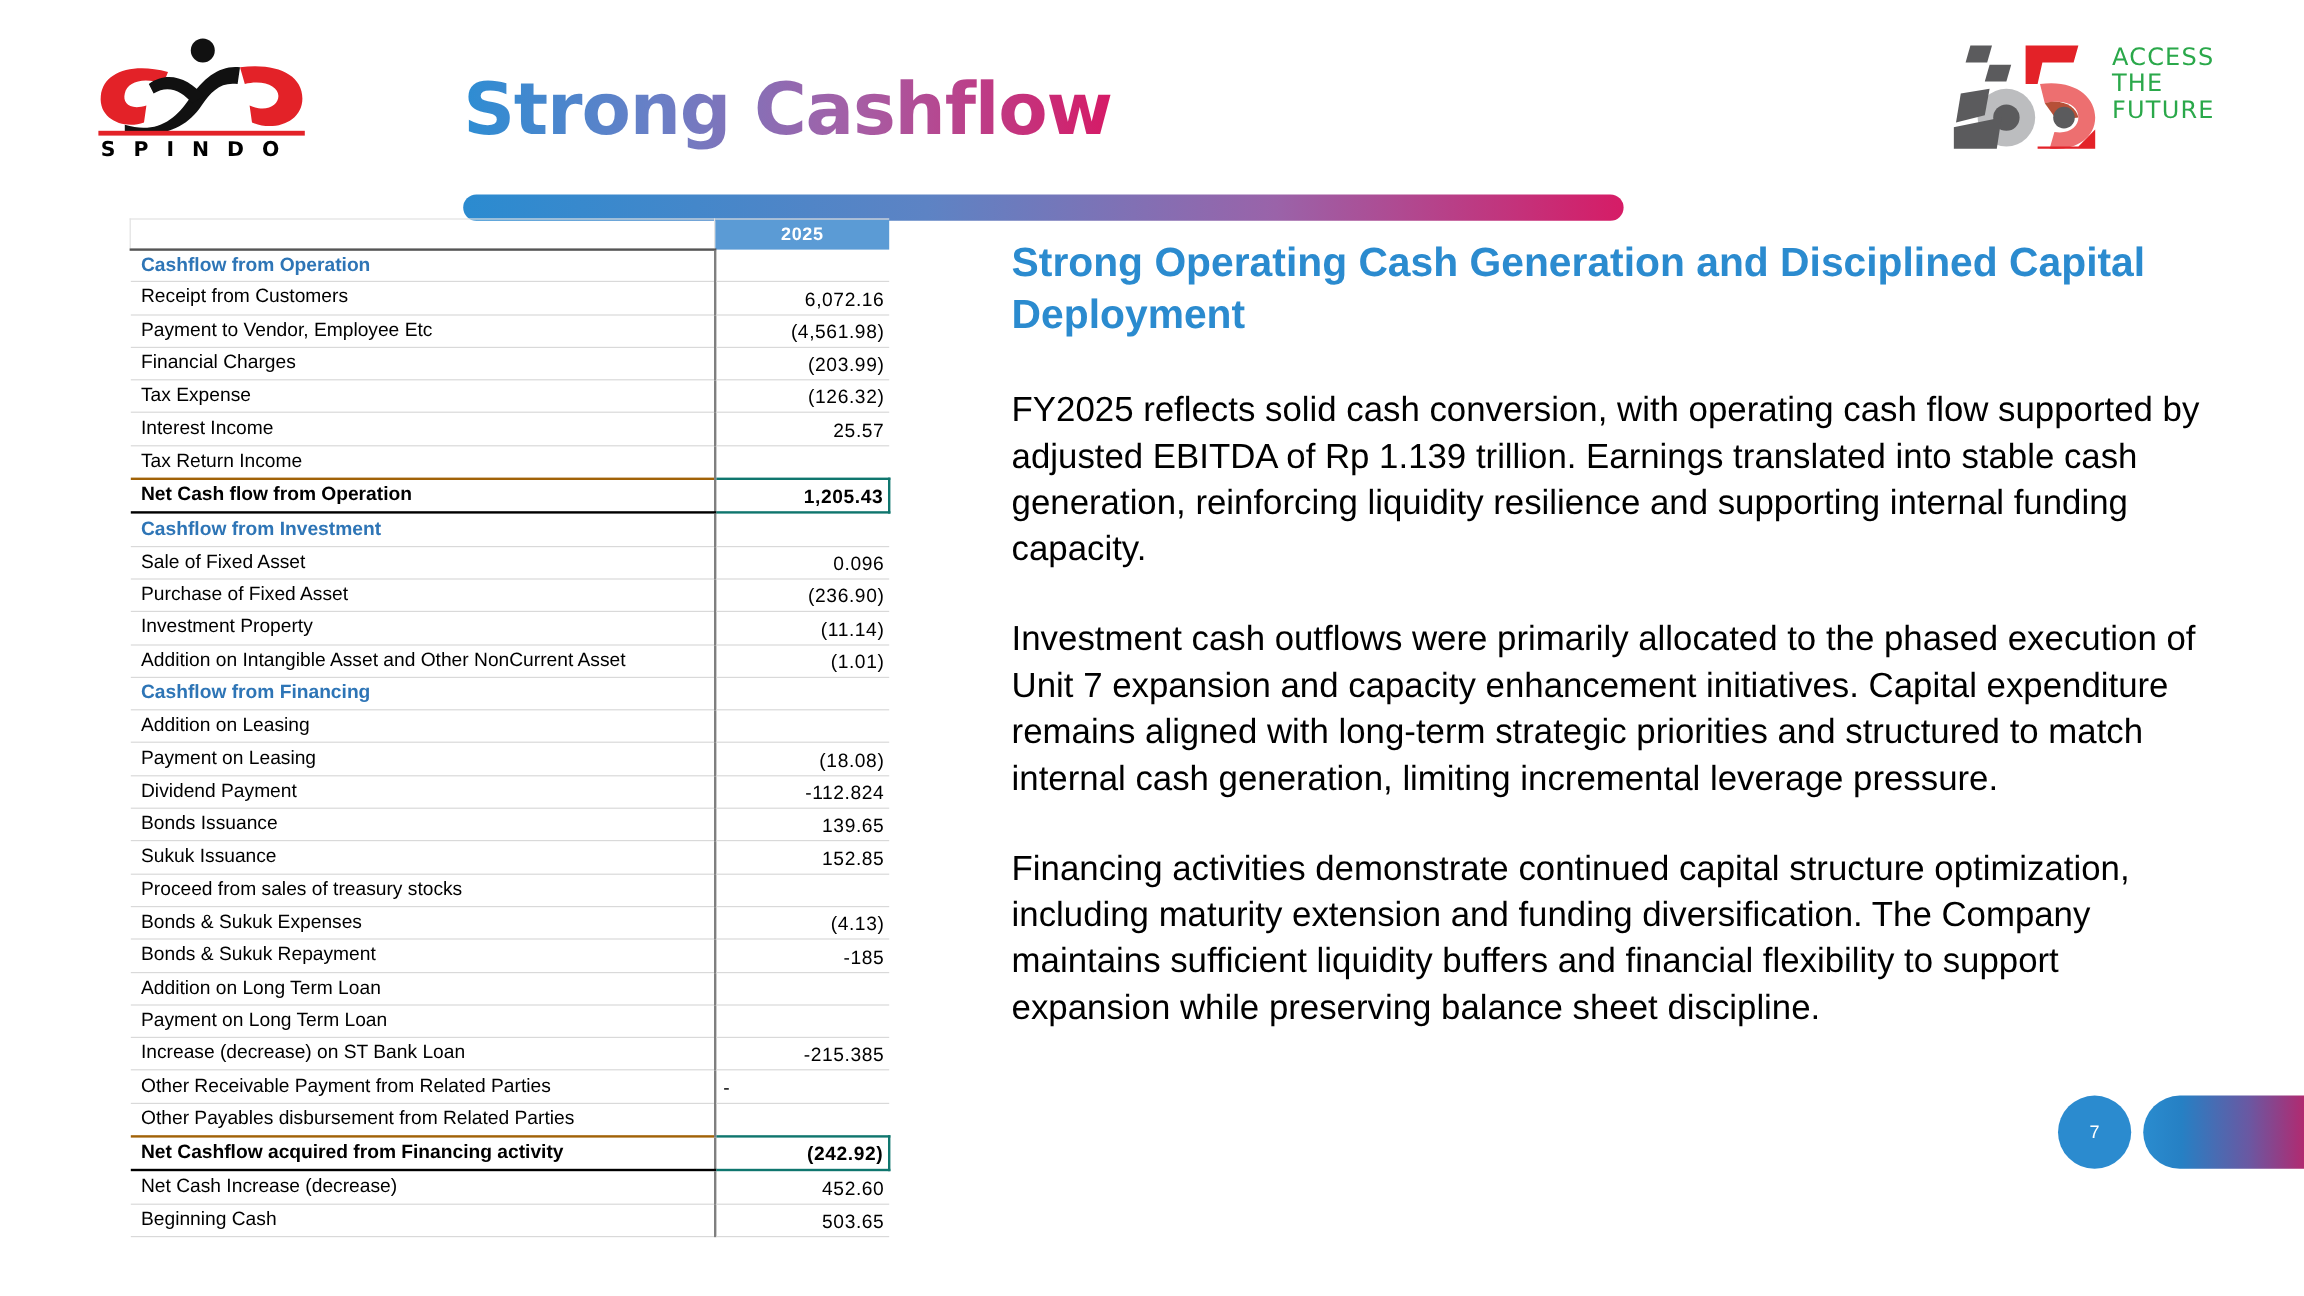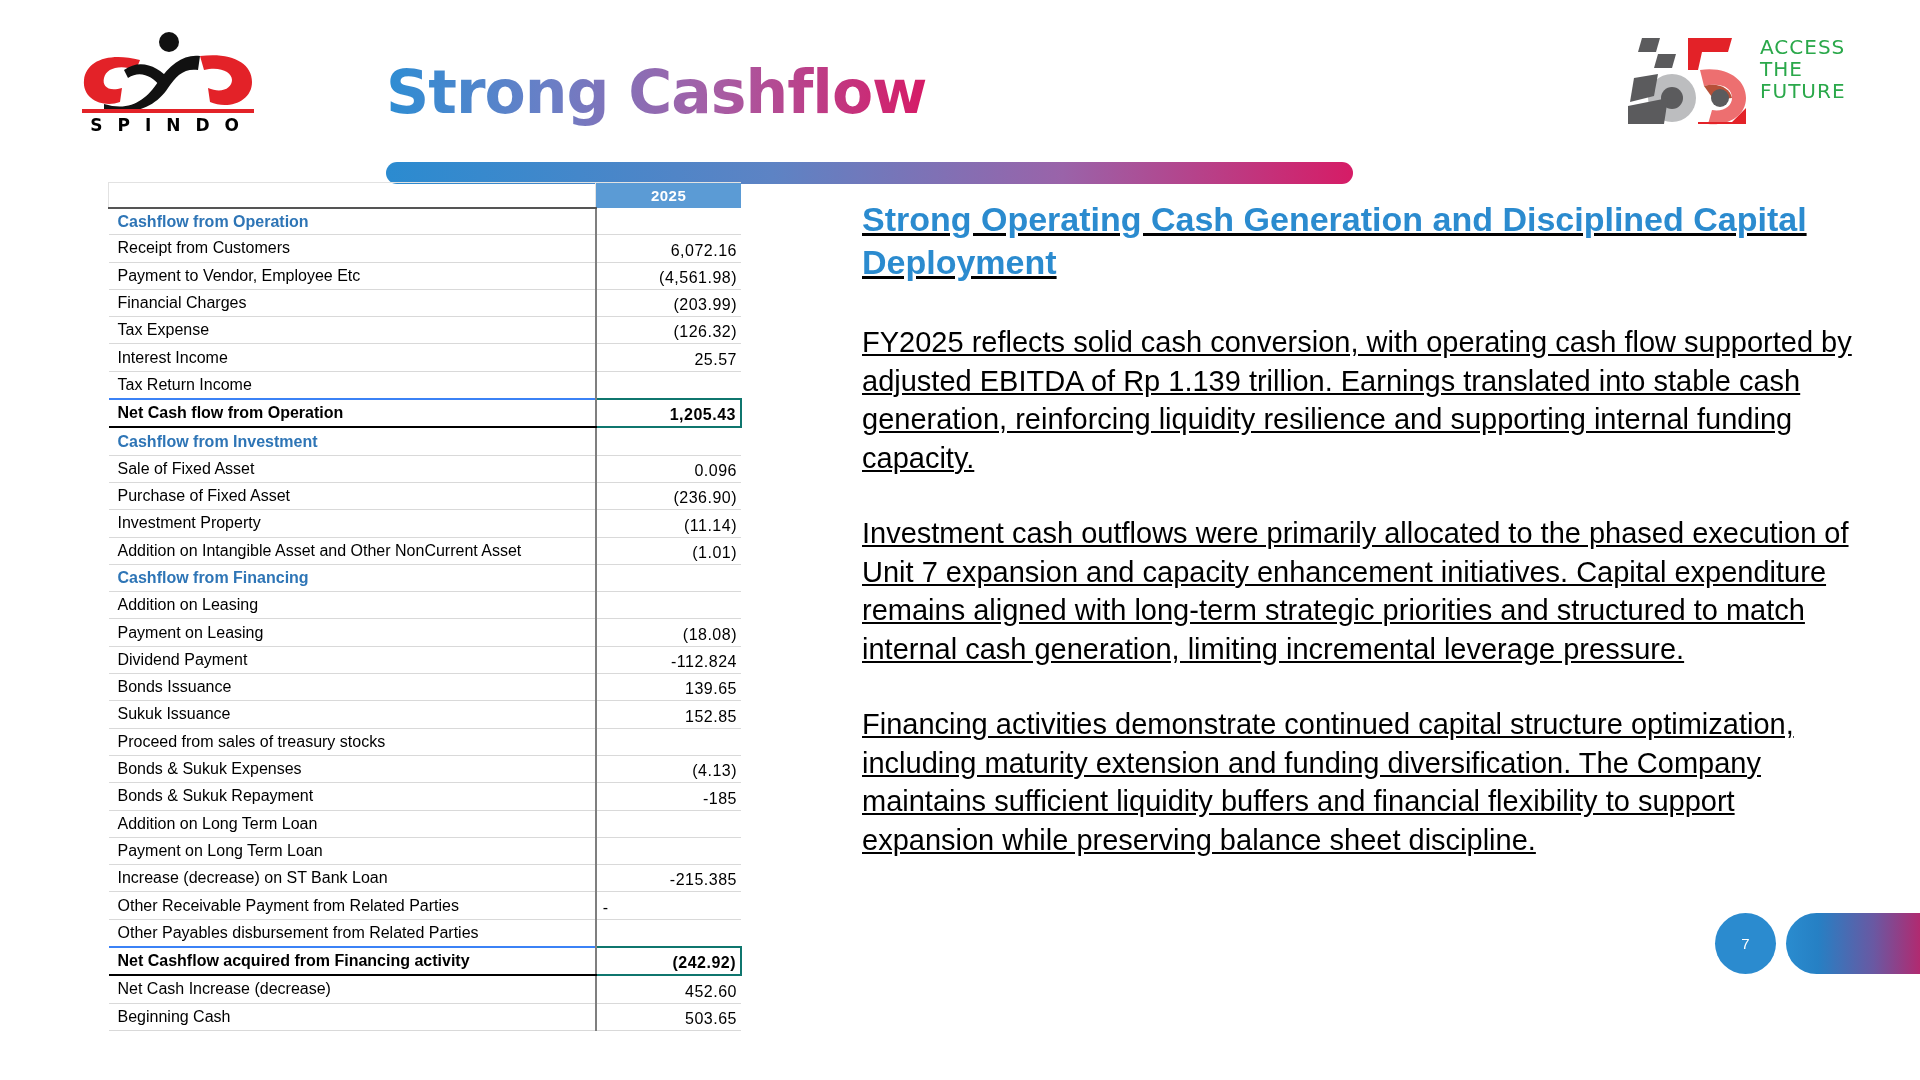--- a/index.html
+++ b/index.html
@@ -1,20 +1,20 @@
 <!DOCTYPE html>
 <html><head>
 <meta charset="utf-8">
 <style>
   html, body { margin:0; padding:0; }
   body { width:1920px; height:1080px; background:#ffffff; position:relative; overflow:hidden; font-family:"Liberation Sans", sans-serif; color:#000; }
 
   
   .logo-spindo { position:absolute; left:80px; top:30px; width:176px; height:106px; }
-  .logo-spindo-text { position:absolute; left:84px; top:115px; width:170px; font-family:"DejaVu Sans", sans-serif; font-weight:bold; font-size:17px; letter-spacing:15px; color:#000;text-align:right; }
+  .logo-spindo-text { position:absolute; left:84px; top:115px; width:170px; font-family:"DejaVu Sans", sans-serif; font-weight:bold; font-size:17px; letter-spacing:15px; color:#000; }
 
   
   .page-title { position:absolute; left:386px; top:56px; font-family:"DejaVu Sans", sans-serif; font-weight:bold; font-size:60px; letter-spacing:-1px; line-height:72px;
     background:linear-gradient(90deg,#2d8dd3 0%,#6a7fc6 30%,#a55fa6 60%,#d61a66 100%); -webkit-background-clip:text; background-clip:text; color:transparent; }
 
   .title-bar { position:absolute; left:386px; top:162px; width:967px; height:22px; border-radius:11px;
     background:linear-gradient(90deg,#2b8bd0 0%,#5d83c4 40%,#9a63a9 70%,#d61c66 100%); }
 
   
   .logo-35 { position:absolute; left:1628px; top:36px; width:125px; height:90px; }
@@ -22,26 +22,26 @@
 
   
   .cf-table { position:absolute; left:108px; top:182px; width:634px; border-collapse:collapse; font-size:16px; }
   .cf-table td { height:23.3px; padding:0; border-bottom:1px solid #d9d9d9; line-height:22px; white-space:nowrap; }
   .cf-table td.lbl { width:484px; padding-left:9px; border-right:2px solid #7f7f7f; }
   .cf-table td.val { width:140px; text-align:right; padding-right:4px; padding-top:3px; vertical-align:bottom; font-size:16px; letter-spacing:0.5px; }
   .cf-table tr.header td { height:24px; border-top:1px solid #e2e2e2; border-bottom:2px solid #555; }
   .cf-table tr.header td.lbl { border-left:1px solid #e2e2e2; border-right:1px solid #e2e2e2; }
   .cf-table tr.header td.yr { background:#5b9bd5; color:#fff; font-weight:bold; text-align:center; font-size:15px; border-bottom:none; vertical-align:middle; padding:0; }
   .cf-table tr.section td.lbl { color:#2e75b6; font-weight:bold; }
-  .cf-table tr.total td { font-weight:bold; border-top:2px solid #3b82f6; border-bottom:2px solid #000; }
+  .cf-table tr.total td { font-weight:bold; border-top:2px solid #a16207; border-bottom:2px solid #000; }
   .cf-table tr.total td.val { border:2px solid #0f766e; }
   .cf-table td.dash { text-align:left; padding-left:6px; }
 
   
-  .right-panel { position:absolute; left:862px; top:198px; width:990px;text-decoration:underline; }
+  .right-panel { position:absolute; left:843px; top:198px; width:990px; }
   .subheading { color:#2b8bcf; font-weight:bold; font-size:34px; line-height:43px; margin:0; }
   .para { font-size:29px; line-height:38.5px; margin:37px 0 0 0; color:#000; }
   .para.first { margin-top:39px; }
 
   
   .page-number { position:absolute; left:1715px; top:913px; width:61px; height:61px; border-radius:50%; background:#2b8bcf; color:#fff; font-size:15px; text-align:center; line-height:61px; }
   .footer-pill { position:absolute; left:1786px; top:913px; width:160px; height:61px; border-radius:31px 0 0 31px;
     background:linear-gradient(90deg,#2a8ccf 0%,#2680c4 20%,#6a58a2 55%,#b4286e 85%,#d21a64 100%); }
 </style>
 </head>

